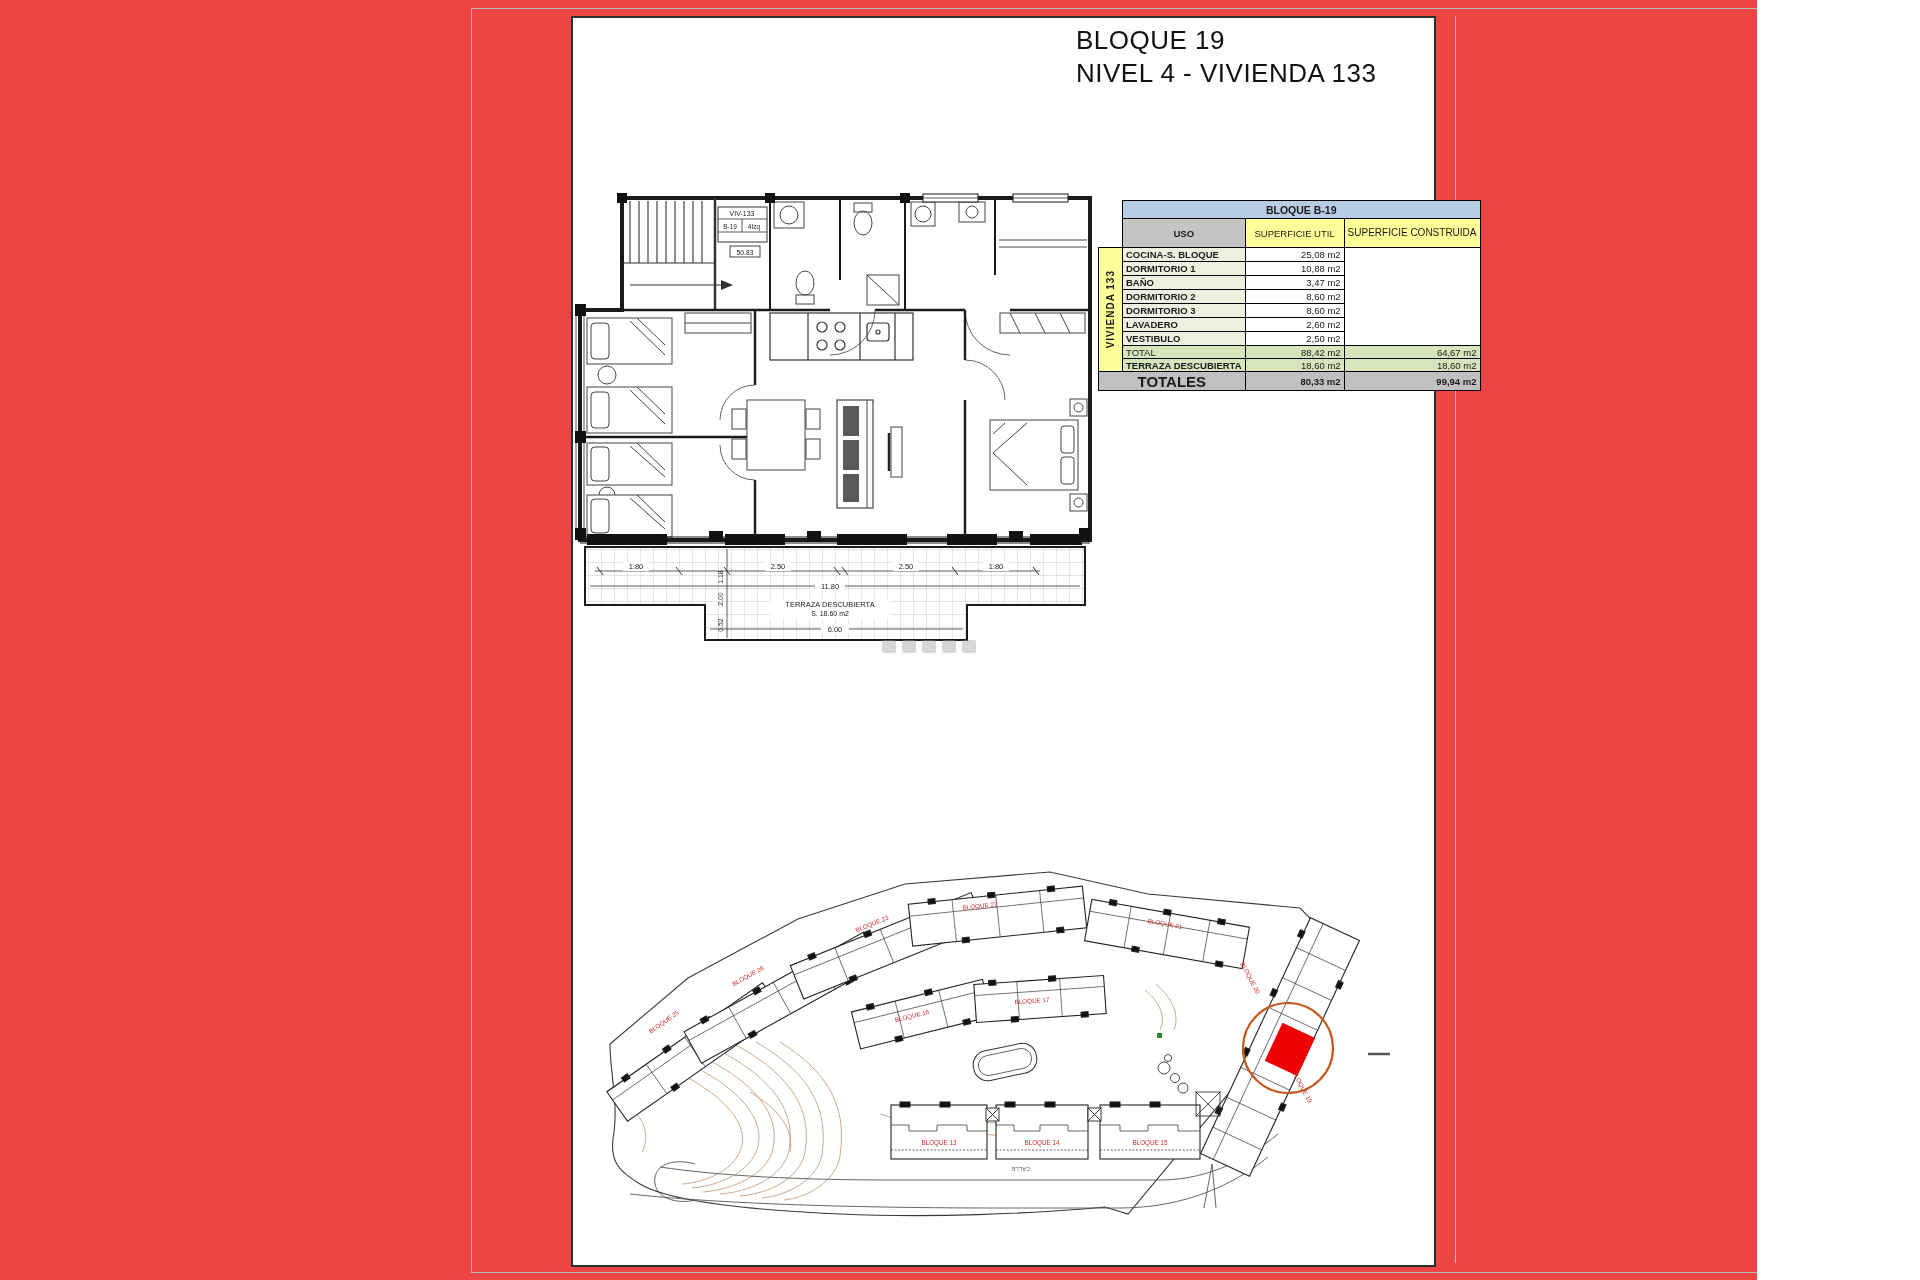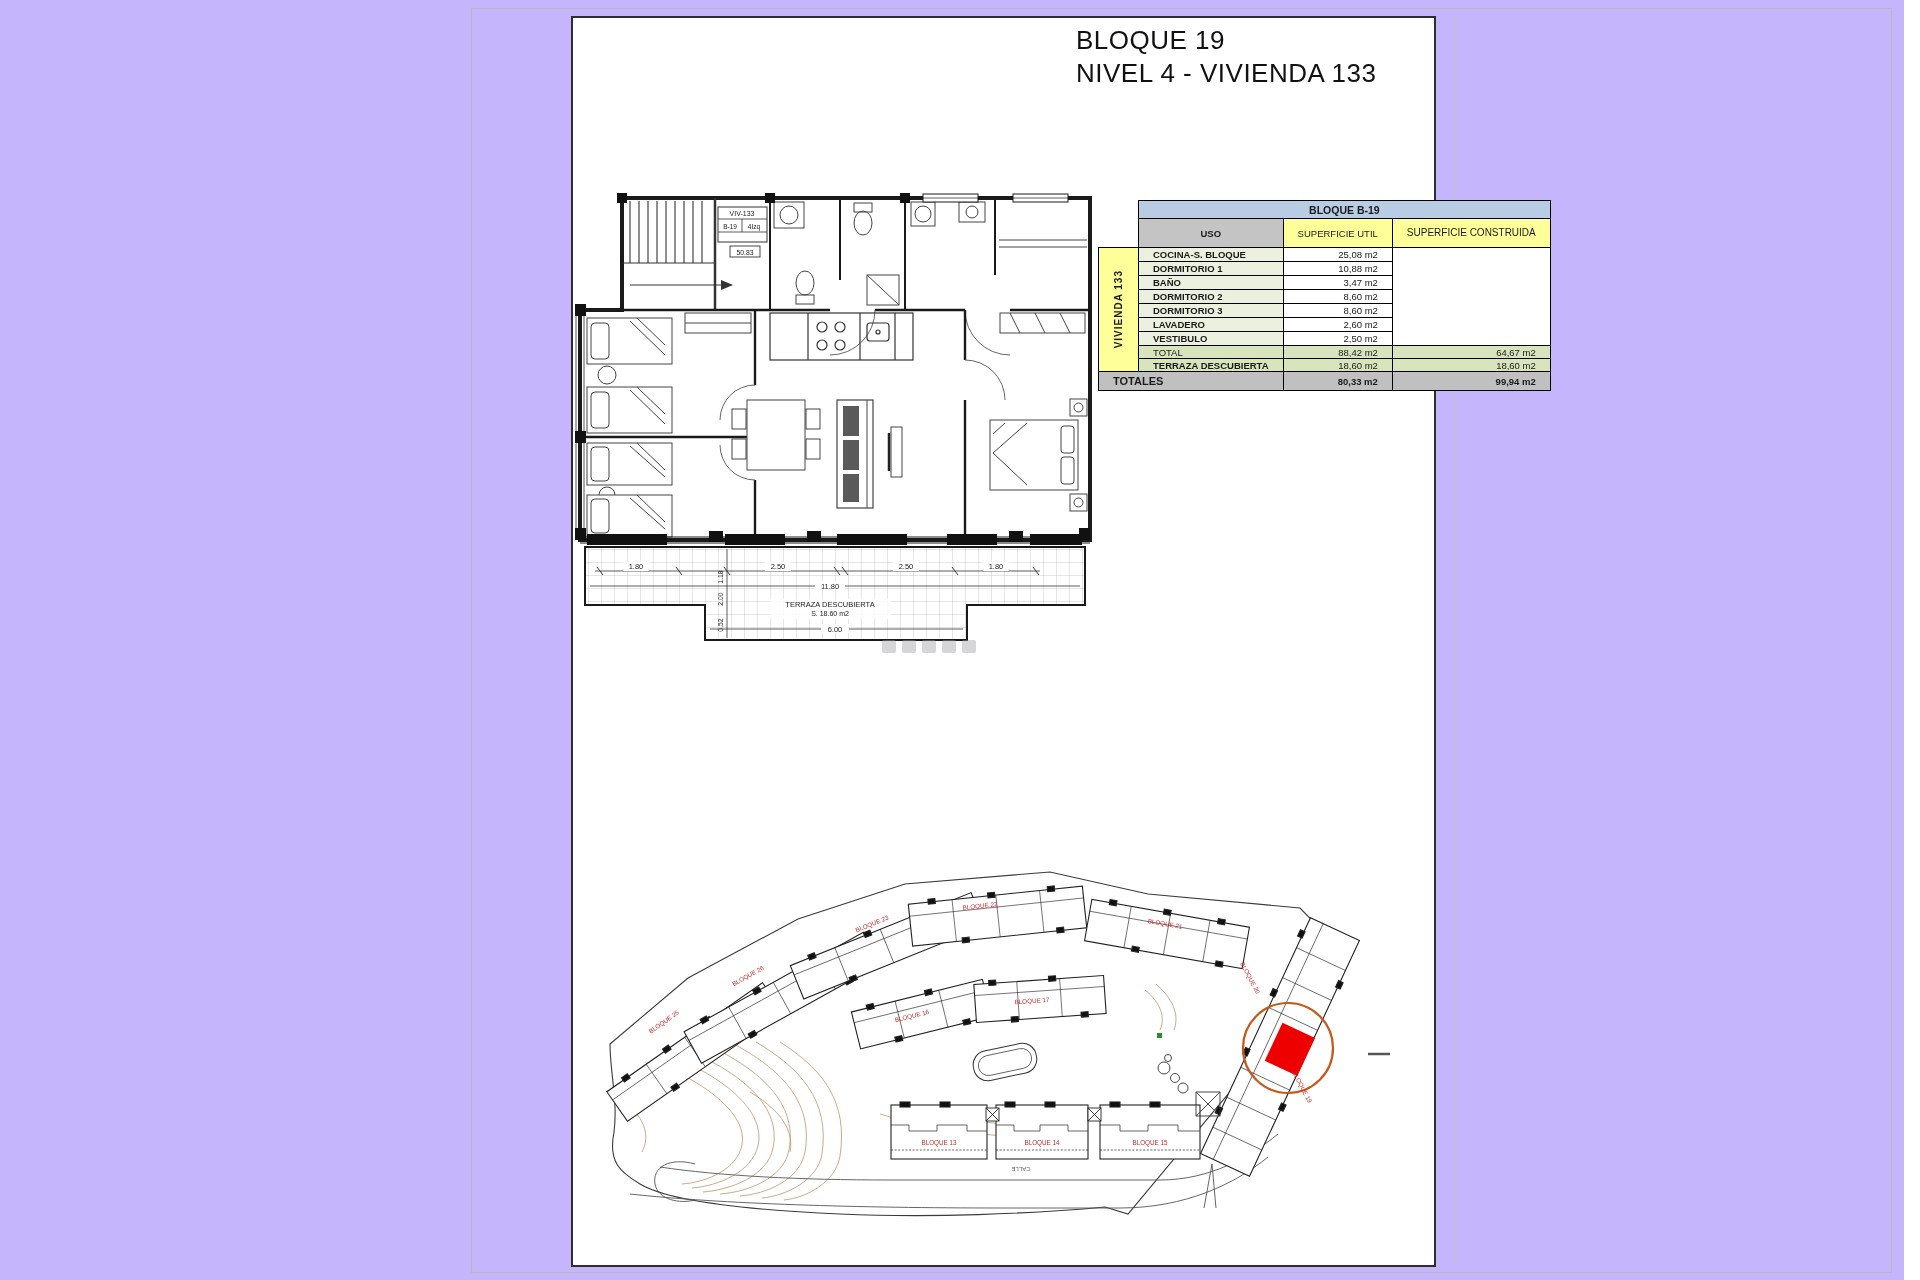--- a/index.html
+++ b/index.html
@@ -1,39 +1,39 @@
 <!DOCTYPE html>
 <html><head>
 <meta charset="utf-8">
 <style>
   html,body{margin:0;padding:0;background:#fff;}
-  #canvas{position:relative;width:1904px;height:1280px;background:#c4b5fd;overflow:hidden;
+  #canvas{position:relative;width:1757px;height:1280px;background:#ef4444;overflow:hidden;
           font-family:"Liberation Sans",sans-serif;color:#1a1a1a;}
   .abs{position:absolute;}
   
   #outer-frame{left:471px;top:8px;width:1419px;height:1263px;border:1px solid #b9b9b9;}
   #sheet{left:571px;top:16px;width:861px;height:1247px;border:2px solid #2e2e2e;background:#fff;}
   #sheet-shadow{left:1455px;top:16px;width:0;height:1247px;border-left:1px solid #c2c2c2;}
   
   #title{left:1076px;top:24px;font-size:26px;line-height:1.25;letter-spacing:.5px;color:#111;white-space:nowrap;}
   
   #area-table{left:1098px;top:200px;border-collapse:collapse;table-layout:fixed;font-size:9.5px;}
-  #area-table td{border:1px solid #000;padding:0 14px;overflow:hidden;white-space:nowrap;}
+  #area-table td{border:1px solid #000;padding:0 3px;overflow:hidden;white-space:nowrap;}
   #area-table td.nb{border:none;background:#fff;}
   .hdr-blue{background:#b8cce4;font-weight:bold;text-align:center;font-size:10.5px;}
   .hdr-gray{background:#c4c4c4;font-weight:bold;text-align:center;}
   .hdr-yel{background:#ffff99;font-weight:normal;text-align:center;}
   .hdr-yel.small{font-size:10px;line-height:1.15;white-space:normal;}
   .uso{background:#ebf1de;font-weight:bold;}
   .val{background:#fff;text-align:right;margin-left:20px;}
   .green{background:#d8e4bc;}
   .rot{background:#ffff99;vertical-align:middle;text-align:center;padding:0;}
   .rot-inner{writing-mode:vertical-rl;transform:rotate(180deg);font-weight:bold;font-size:10px;
              margin:0 auto;letter-spacing:1px;}
-  .totales{background:#c0c0c0;font-weight:bold;text-align:left;font-size:11px;}
+  .totales{background:#c0c0c0;font-weight:bold;text-align:center;font-size:15px;}
   .totales-val{background:#c0c0c0;font-weight:bold;text-align:right;}
   .empty-merge{background:#fff;}
   svg text{font-family:"Liberation Sans",sans-serif;}
 </style>
 </head>
 <body>
 
 <div id="canvas">
 
   <div class="abs" id="outer-frame"></div>

